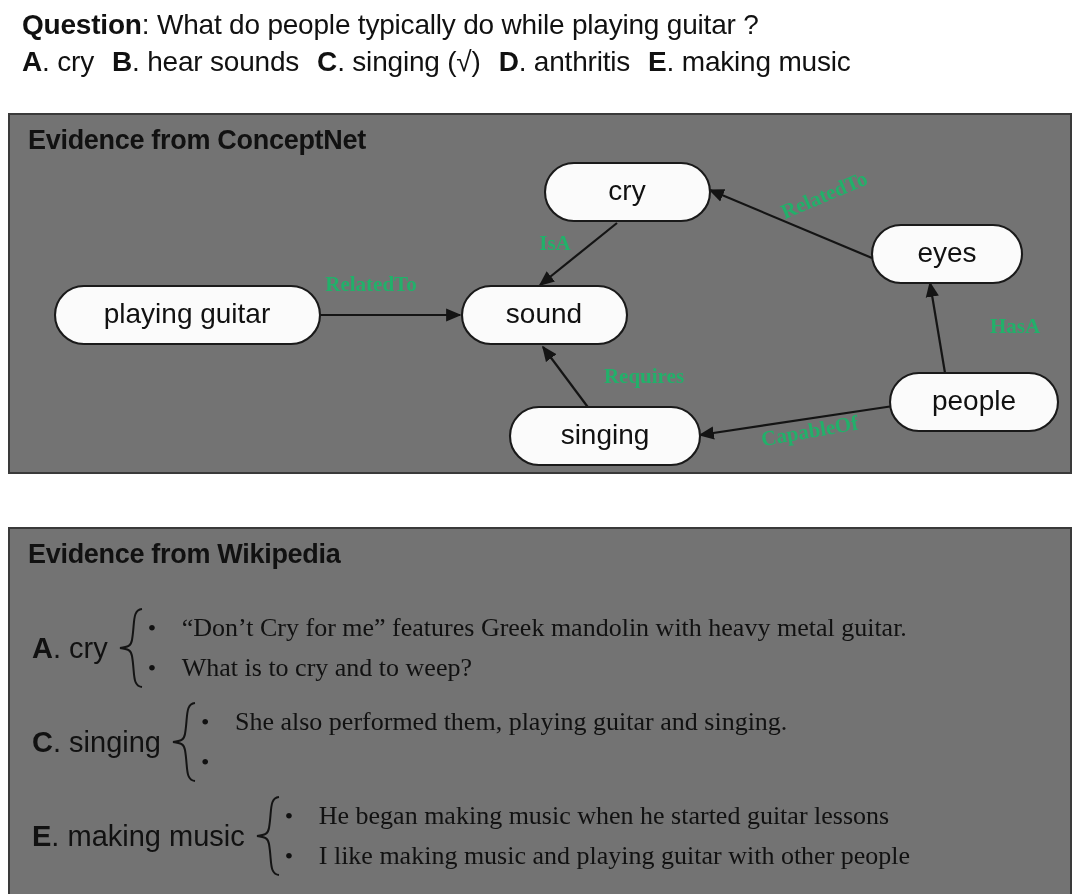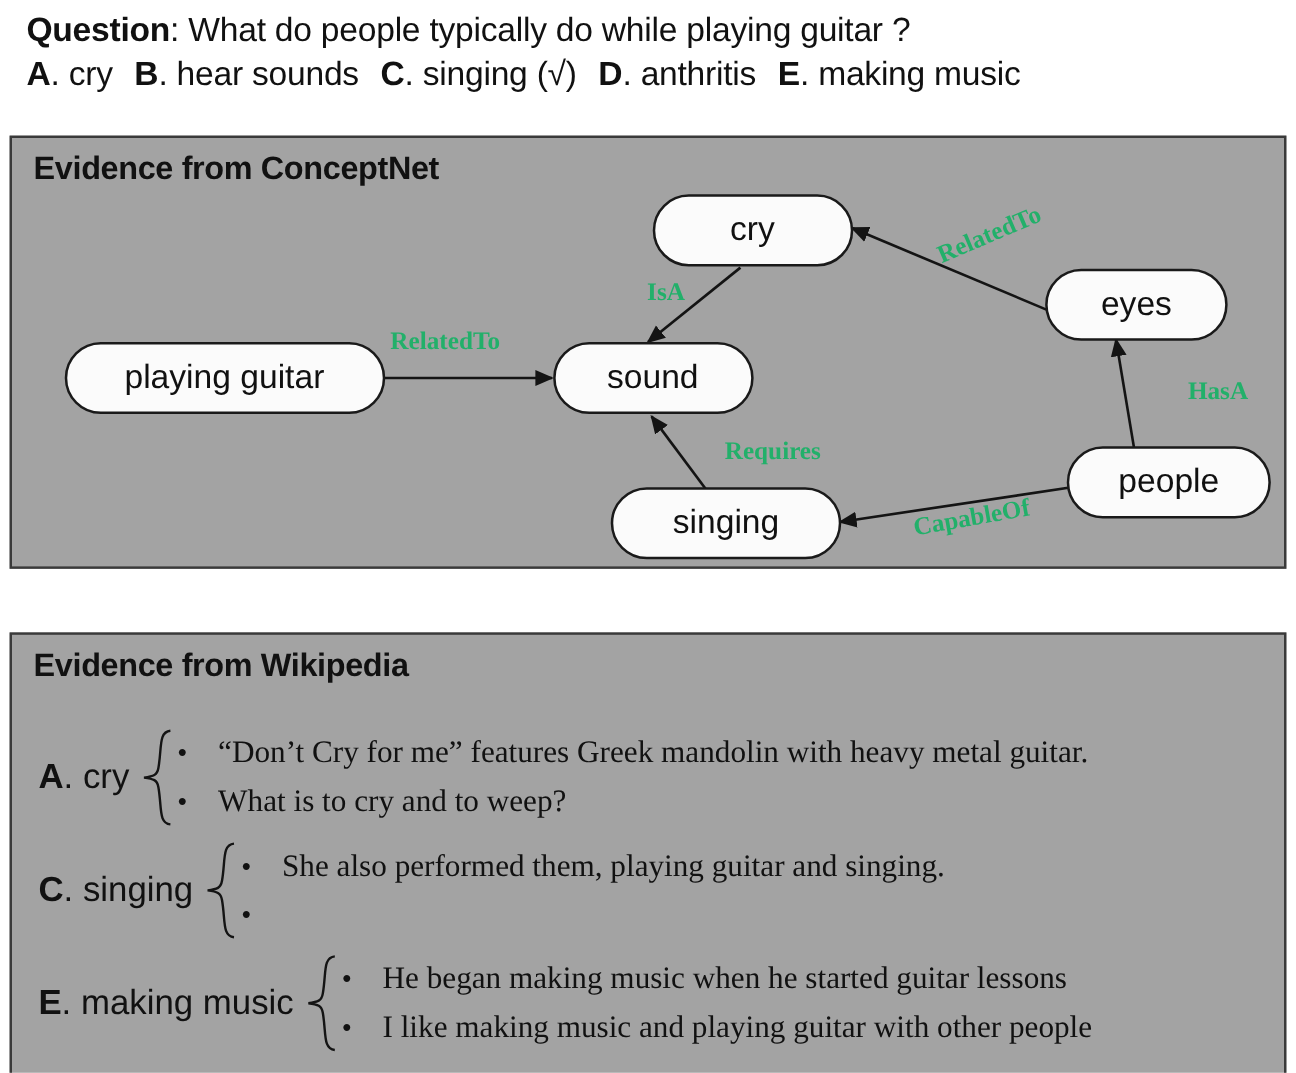--- a/index.html
+++ b/index.html
@@ -32,21 +32,21 @@
     white-space: nowrap;
     color: #111;
   }
   .q-strong { font-weight: bold; }
   .opt { margin-right: 18px; display: inline; }
   .opt-letter { font-weight: bold; }
 
   
   .panel {
     position: absolute;
-    background: #a3a3a3;
+    background: #737373;
     border: 2px solid #3a3a3a;
     box-sizing: border-box;
   }
   #conceptnet-panel {
     left: 8px; top: 113px;
     width: 1064px; height: 361px;
   }
   #wikipedia-panel {
     left: 8px; top: 527px;
     width: 1064px; height: 377px;

